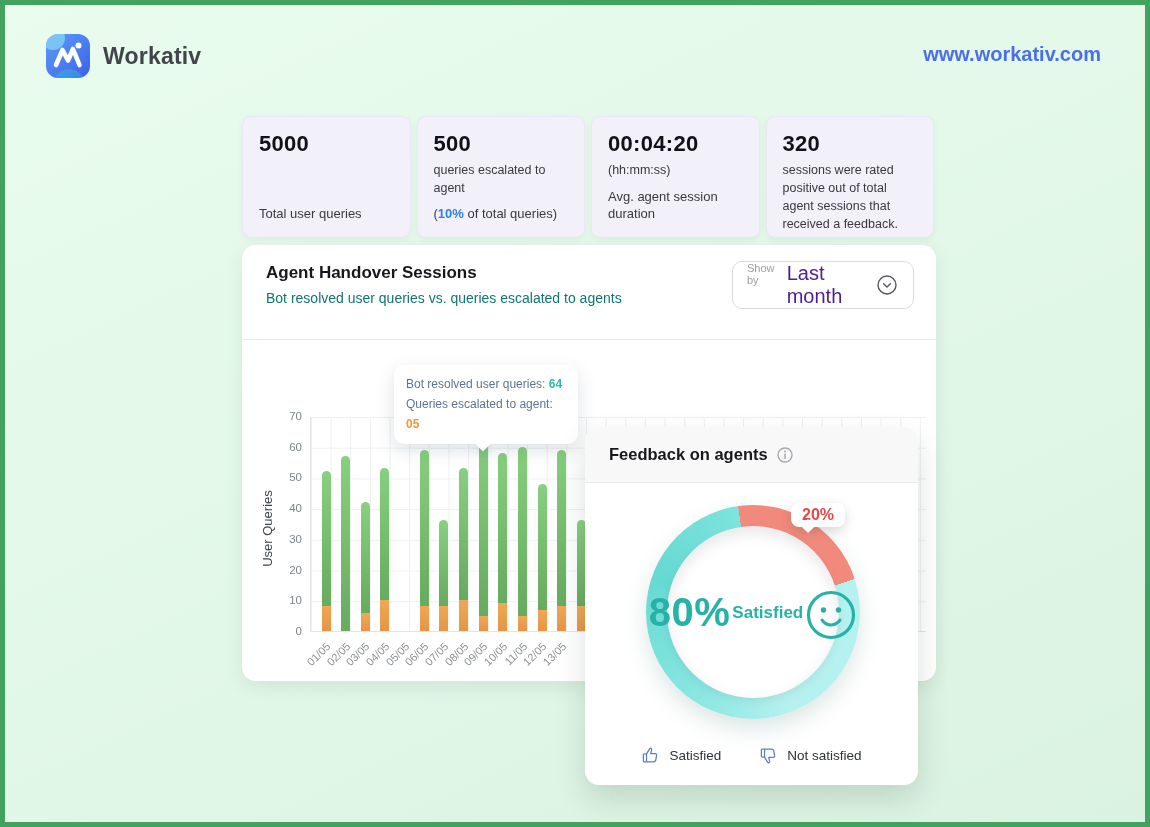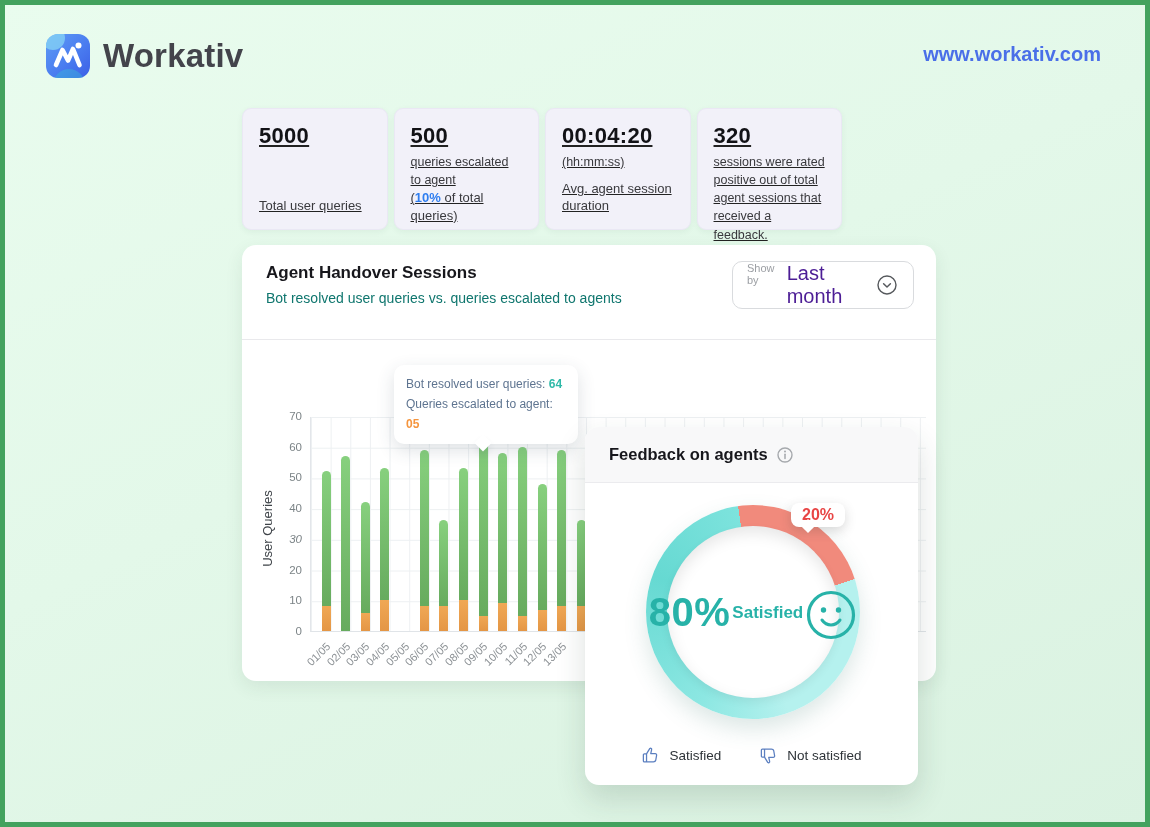--- a/index.html
+++ b/index.html
@@ -7,25 +7,25 @@
   body {
     font-family:"Liberation Sans","DejaVu Sans",sans-serif;
     background:linear-gradient(155deg,#e9fcee 0%,#e3f8e9 45%,#daf2e1 100%);
     border:5px solid #43a25e;
     position:relative;
     overflow:hidden;
     color:#222;
   }
   
   .brand-wrap { position:absolute; left:40px; top:28px; display:flex; align-items:center; gap:12px; }
-  .brand-text { font-size:33px; font-weight:700; color:#43444b; letter-spacing:.2px; }
+  .brand-text { font-size:23px; font-weight:700; color:#43444b; letter-spacing:.2px; }
   .site-link { position:absolute; right:44px; top:38px; font-size:20px; font-weight:700; color:#4a6fe8; text-decoration:none; }
 
   
-  .stats-row { position:absolute; left:237px; top:103px; width:600px; display:flex; gap:6px;text-decoration:underline; }
+  .stats-row { position:absolute; left:237px; top:111px; width:692px; display:flex; gap:6px; }
   .stat-card {
     width:169px; height:122px; background:#f2f1f9; border:1px solid #eae8f4;
     border-radius:9px; padding:14px 16px; display:flex; flex-direction:column;
     box-shadow:0 2px 6px rgba(40,70,50,.06);
   }
   .stat-value { font-size:22px; font-weight:700; color:#121216; letter-spacing:.3px; }
   .stat-sub { font-size:12.5px; color:#39393d; margin-top:4px; line-height:1.45; }
   .stat-bottom { font-size:13px; color:#39393d; margin-top:auto; line-height:1.35; }
   .hl-blue { color:#2f7ef0; font-weight:700; }
 
@@ -190,21 +190,21 @@
         </svg>
       </span>
     </div>
   </div>
 
   <div class="ylabel">User Queries</div>
   <div class="yticks" id="yticks">
       <div class="ytick" style="top: 208px;">0</div>
       <div class="ytick" style="top: 177.286px;">10</div>
       <div class="ytick" style="top: 146.571px;">20</div>
-      <div class="ytick" style="top: 115.857px; font-style: italic;">30</div>
+      <div class="ytick" style="top: 115.857px;">30</div>
       <div class="ytick" style="top: 85.1429px;">40</div>
       <div class="ytick" style="top: 54.4286px;">50</div>
       <div class="ytick" style="top: 23.7143px;">60</div>
       <div class="ytick" style="top: -7px;">70</div>
     </div>
   <div class="plot" id="plot">
       <div class="bar" style="left: 10.5px; height: 159.714px;">
         <div class="seg green" style="height: 135.143px;"></div>
         <div class="seg orange" style="height: 24.5714px;"></div>
       </div>

